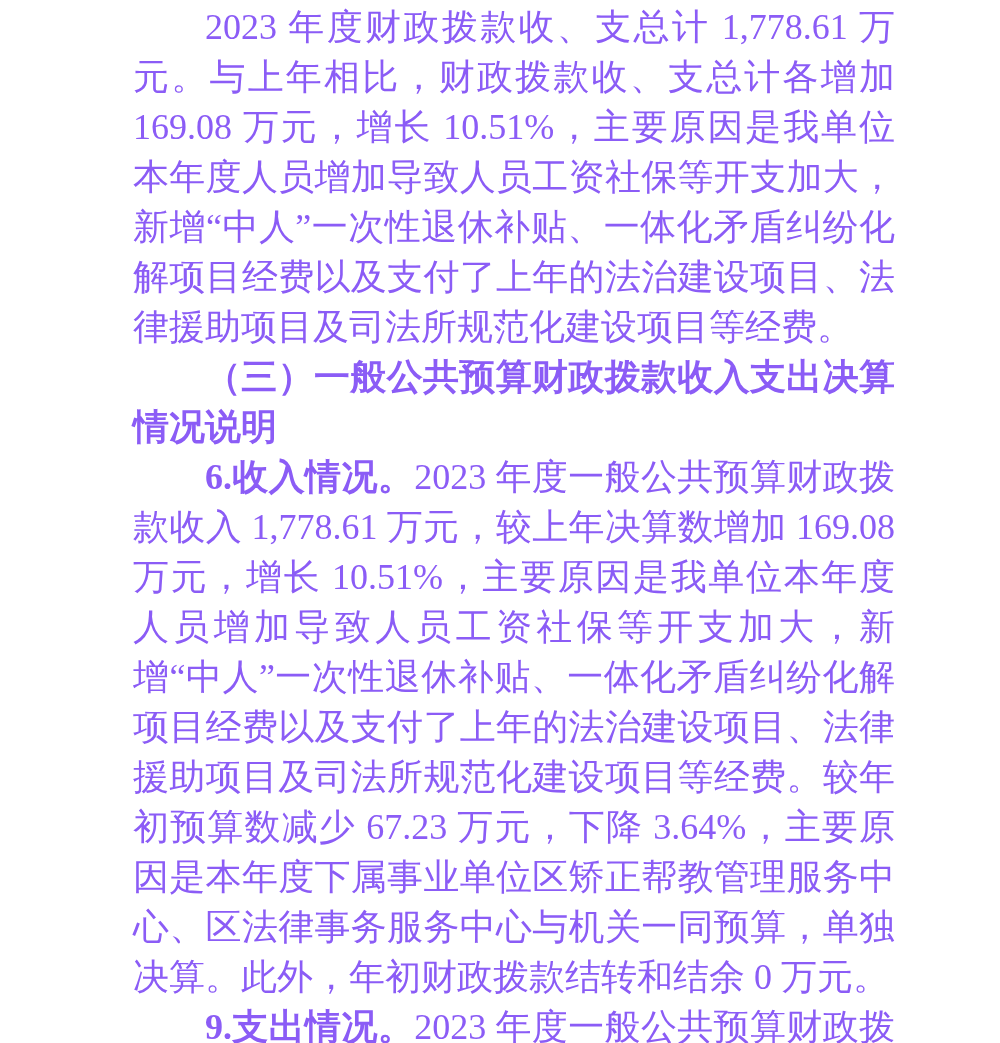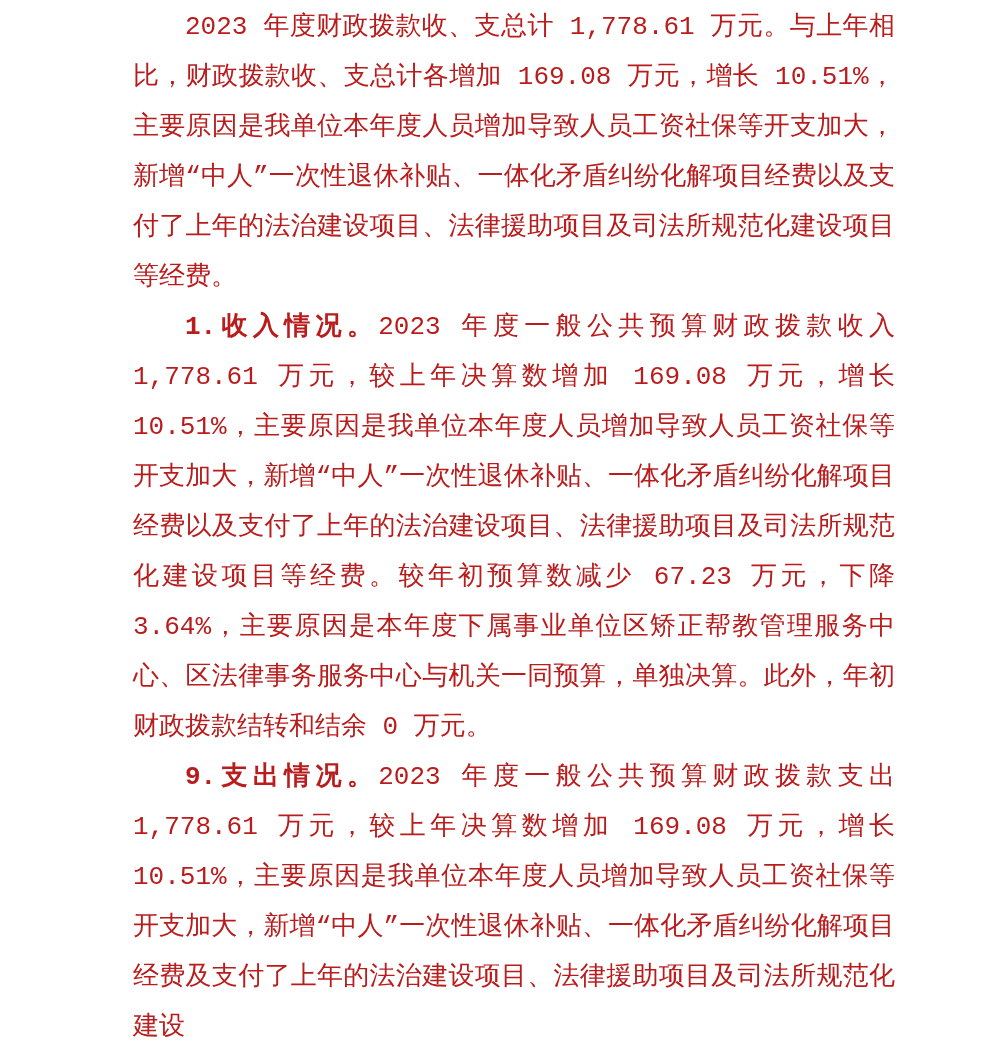--- a/index.html
+++ b/index.html
@@ -11,24 +11,24 @@
     width: 1000px;
     height: 1043px;
     overflow: hidden;
     position: relative;
   }
   .page {
     box-sizing: border-box;
     width: 1000px;
     height: 1043px;
     padding: 2px 105px 0 133px;
-    font-family: Liberation Mono, monospace;
-    font-size: 26px;
+    font-family: Liberation Serif, serif;
+    font-size: 36px;
     line-height: 50px;
-    color: #b91c1c;
+    color: #8b5cf6;
     text-align: justify;
     text-justify: inter-character;
     overflow: hidden;
   }
   .page p {
     margin: 0;
     padding: 0;
     text-indent: 2em;
     text-align-last: left;
   }
@@ -39,18 +39,19 @@
     font-weight: bold;
   }
 </style>
 </head>
 <body>
 
 <div class="page">
 
   <p class="body-para"><span>2023 年度财政拨款收、支总计 1,778.61 万元。与上年相比，财政拨款收、支总计各增加 169.08 万元，增长 10.51%，主要原因是我单位本年度人员增加导致人员工资社保等开支加大，新增“中人”一次性退休补贴、一体化矛盾纠纷化解项目经费以及支付了上年的法治建设项目、法律援助项目及司法所规范化建设项目等经费。</span></p>
 
+  <p class="heading"><span>（三）一般公共预算财政拨款收入支出决算情况说明</span></p>
 
-  <p class="body-para"><span class="lead">1.收入情况。</span><span>2023 年度一般公共预算财政拨款收入 1,778.61 万元，较上年决算数增加 169.08 万元，增长 10.51%，主要原因是我单位本年度人员增加导致人员工资社保等开支加大，新增“中人”一次性退休补贴、一体化矛盾纠纷化解项目经费以及支付了上年的法治建设项目、法律援助项目及司法所规范化建设项目等经费。较年初预算数减少 67.23 万元，下降 3.64%，主要原因是本年度下属事业单位区矫正帮教管理服务中心、区法律事务服务中心与机关一同预算，单独决算。此外，年初财政拨款结转和结余 0 万元。</span></p>
+  <p class="body-para"><span class="lead">6.收入情况。</span><span>2023 年度一般公共预算财政拨款收入 1,778.61 万元，较上年决算数增加 169.08 万元，增长 10.51%，主要原因是我单位本年度人员增加导致人员工资社保等开支加大，新增“中人”一次性退休补贴、一体化矛盾纠纷化解项目经费以及支付了上年的法治建设项目、法律援助项目及司法所规范化建设项目等经费。较年初预算数减少 67.23 万元，下降 3.64%，主要原因是本年度下属事业单位区矫正帮教管理服务中心、区法律事务服务中心与机关一同预算，单独决算。此外，年初财政拨款结转和结余 0 万元。</span></p>
 
   <p class="body-para"><span class="lead">9.支出情况。</span><span>2023 年度一般公共预算财政拨款支出 1,778.61 万元，较上年决算数增加 169.08 万元，增长 10.51%，主要原因是我单位本年度人员增加导致人员工资社保等开支加大，新增“中人”一次性退休补贴、一体化矛盾纠纷化解项目经费及支付了上年的法治建设项目、法律援助项目及司法所规范化建设</span></p>
 
 </div>
 
 </body></html>

